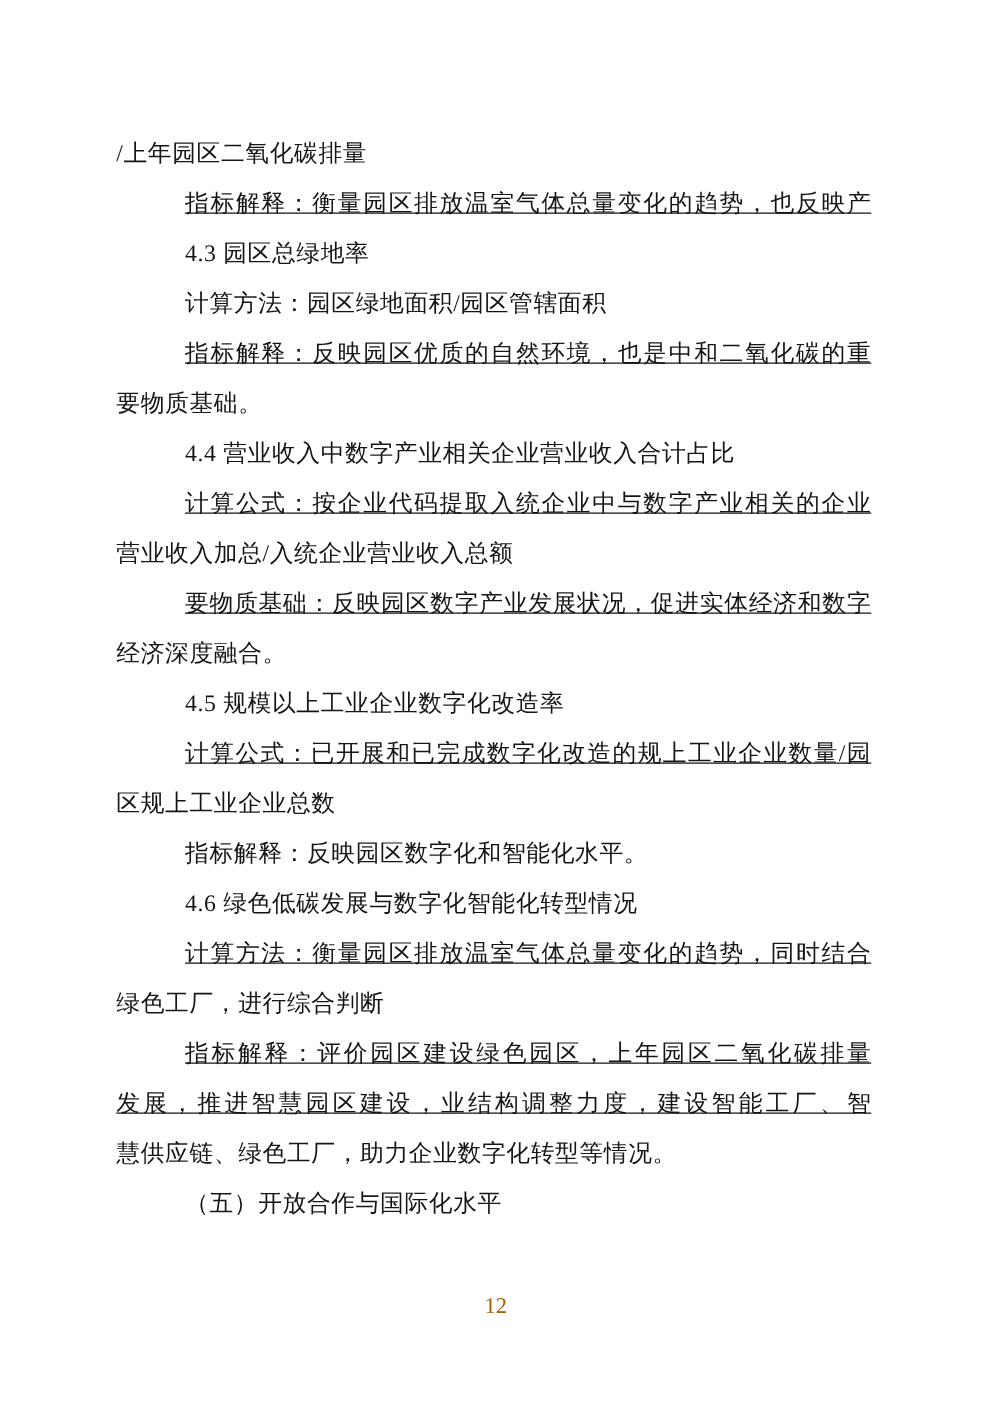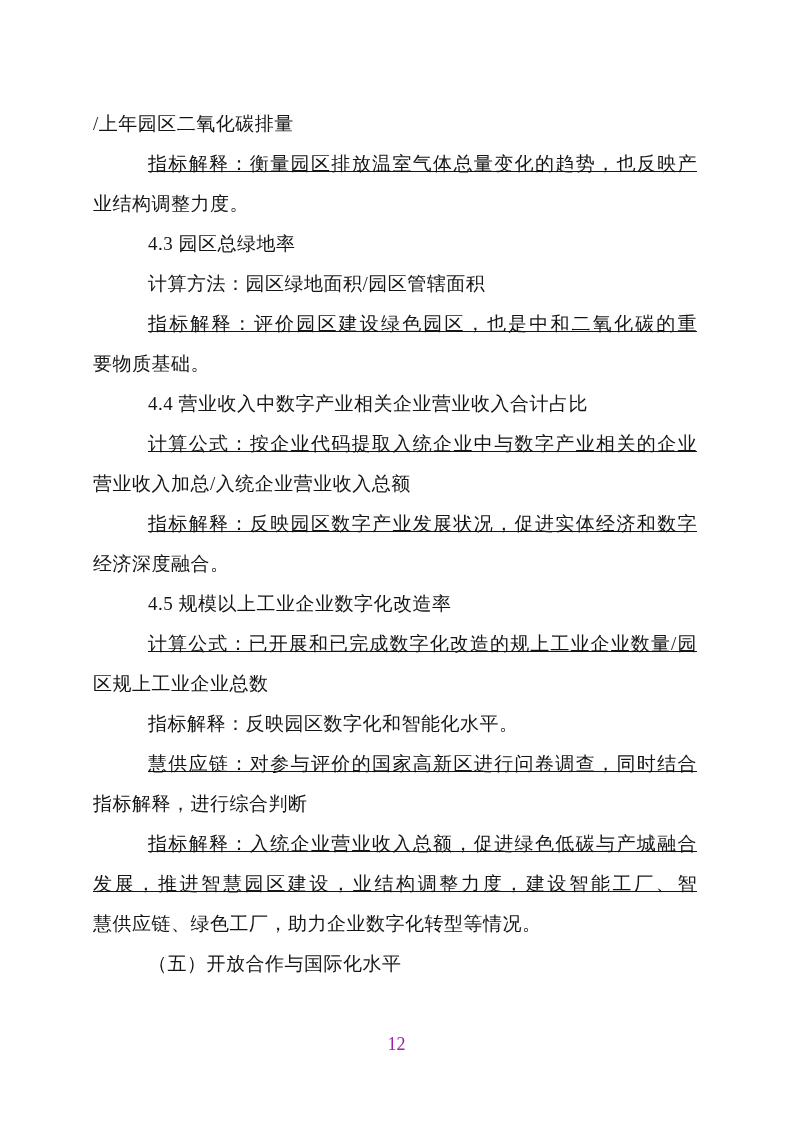--- a/index.html
+++ b/index.html
@@ -47,45 +47,45 @@
     text-decoration: underline;
   }
   .page-number {
     position: absolute;
     top: 1031px;
     left: 0;
     width: 793px;
     text-align: center;
     font-size: 18px;
     line-height: 22px;
-    color: #a21caf;
+    color: #a16207;
   }
 </style>
 </head>
 <body>
 
 <div class="page">
   <div class="text-block" id="lines-container">
       <div class="ln">/上年园区二氧化碳排量</div>
       <div class="ln ind jst">指标解释：衡量园区排放温室气体总量变化的趋势，也反映产</div>
-      <div class="ln">业结构调整力度。</div>
       <div class="ln ind">4.3 园区总绿地率</div>
       <div class="ln ind">计算方法：园区绿地面积/园区管辖面积</div>
-      <div class="ln ind jst">指标解释：评价园区建设绿色园区，也是中和二氧化碳的重</div>
+      <div class="ln ind jst">指标解释：反映园区优质的自然环境，也是中和二氧化碳的重</div>
       <div class="ln">要物质基础。</div>
       <div class="ln ind">4.4 营业收入中数字产业相关企业营业收入合计占比</div>
       <div class="ln ind jst">计算公式：按企业代码提取入统企业中与数字产业相关的企业</div>
       <div class="ln">营业收入加总/入统企业营业收入总额</div>
-      <div class="ln ind jst">指标解释：反映园区数字产业发展状况，促进实体经济和数字</div>
+      <div class="ln ind jst">要物质基础：反映园区数字产业发展状况，促进实体经济和数字</div>
       <div class="ln">经济深度融合。</div>
       <div class="ln ind">4.5 规模以上工业企业数字化改造率</div>
       <div class="ln ind jst">计算公式：已开展和已完成数字化改造的规上工业企业数量/园</div>
       <div class="ln">区规上工业企业总数</div>
       <div class="ln ind">指标解释：反映园区数字化和智能化水平。</div>
-      <div class="ln ind jst">慧供应链：对参与评价的国家高新区进行问卷调查，同时结合</div>
-      <div class="ln">指标解释，进行综合判断</div>
-      <div class="ln ind jst">指标解释：入统企业营业收入总额，促进绿色低碳与产城融合</div>
+      <div class="ln ind">4.6 绿色低碳发展与数字化智能化转型情况</div>
+      <div class="ln ind jst">计算方法：衡量园区排放温室气体总量变化的趋势，同时结合</div>
+      <div class="ln">绿色工厂，进行综合判断</div>
+      <div class="ln ind jst">指标解释：评价园区建设绿色园区，上年园区二氧化碳排量</div>
       <div class="ln jst">发展，推进智慧园区建设，业结构调整力度，建设智能工厂、智</div>
       <div class="ln">慧供应链、绿色工厂，助力企业数字化转型等情况。</div>
       <div class="ln ind">（五）开放合作与国际化水平</div>
     </div>
   <div class="page-number">12</div>
 </div>
 
 </body></html>

